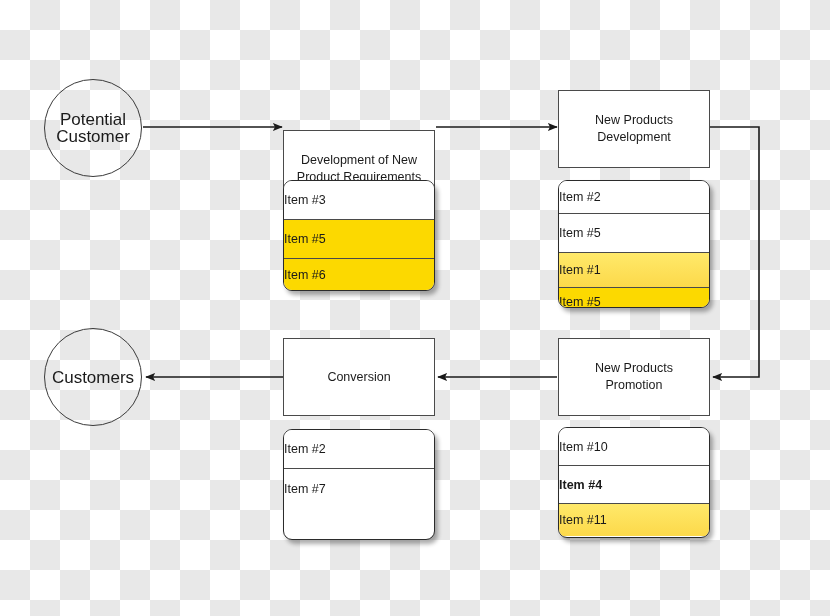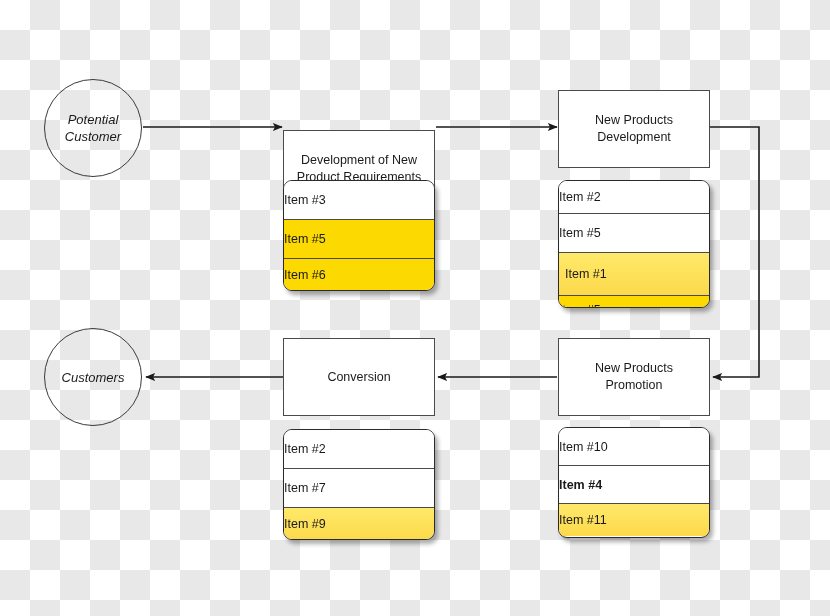--- a/index.html
+++ b/index.html
@@ -36,25 +36,24 @@
   
   .circle {
     position: absolute;
     border: 1.4px solid #3a3a3a;
     border-radius: 50%;
     background: transparent;
     display: flex;
     align-items: center;
     justify-content: center;
     text-align: center;
-    font-size: 13px;
+    font-size: 17px;
     line-height: 17px;
     color: #1a1a1a;
     box-sizing: border-box;
-    font-style: italic;
   }
 
   
   .pbox {
     position: absolute;
     border: 1.5px solid #4a4a4a;
     background: #ffffff;
     display: flex;
     align-items: center;
     justify-content: center;
@@ -153,21 +152,21 @@
     </div>
   </div>
 
   <div class="itemlist" style="left:558px; top:180px; width:152px; height:128px;">
     <div class="item" style="height:33px;">
       <span>Item #2</span>
     </div>
     <div class="item" style="height:39px;">
       <span>Item #5</span>
     </div>
-    <div class="item yellow-light" style="height:43px;padding-left:6px;">
+    <div class="item yellow-light" style="height:35px;">
       <span>Item #1</span>
     </div>
     <div class="item yellow" style="height:28px;">
       <span>Item #5</span>
     </div>
   </div>
 
   <div class="circle" style="left:44px; top:328px; width:98px; height:98px;">
     <div>Customers</div>
   </div>
@@ -175,23 +174,20 @@
   <div class="pbox" style="left:283px; top:338px; width:152px; height:78px;">
     <div>Conversion</div>
   </div>
 
   <div class="itemlist" style="left:283px; top:429px; width:152px; height:111px;">
     <div class="item" style="height:39px;">
       <span>Item #2</span>
     </div>
     <div class="item" style="height:39px;">
       <span>Item #7</span>
-    </div>
-    <div class="item yellow-light" style="height:32px;">
-      <span>Item #9</span>
     </div>
   </div>
 
   <div class="pbox" style="left:558px; top:338px; width:152px; height:78px;">
     <div>
       <div>New Products</div>
       <div>Promotion</div>
     </div>
   </div>
 

